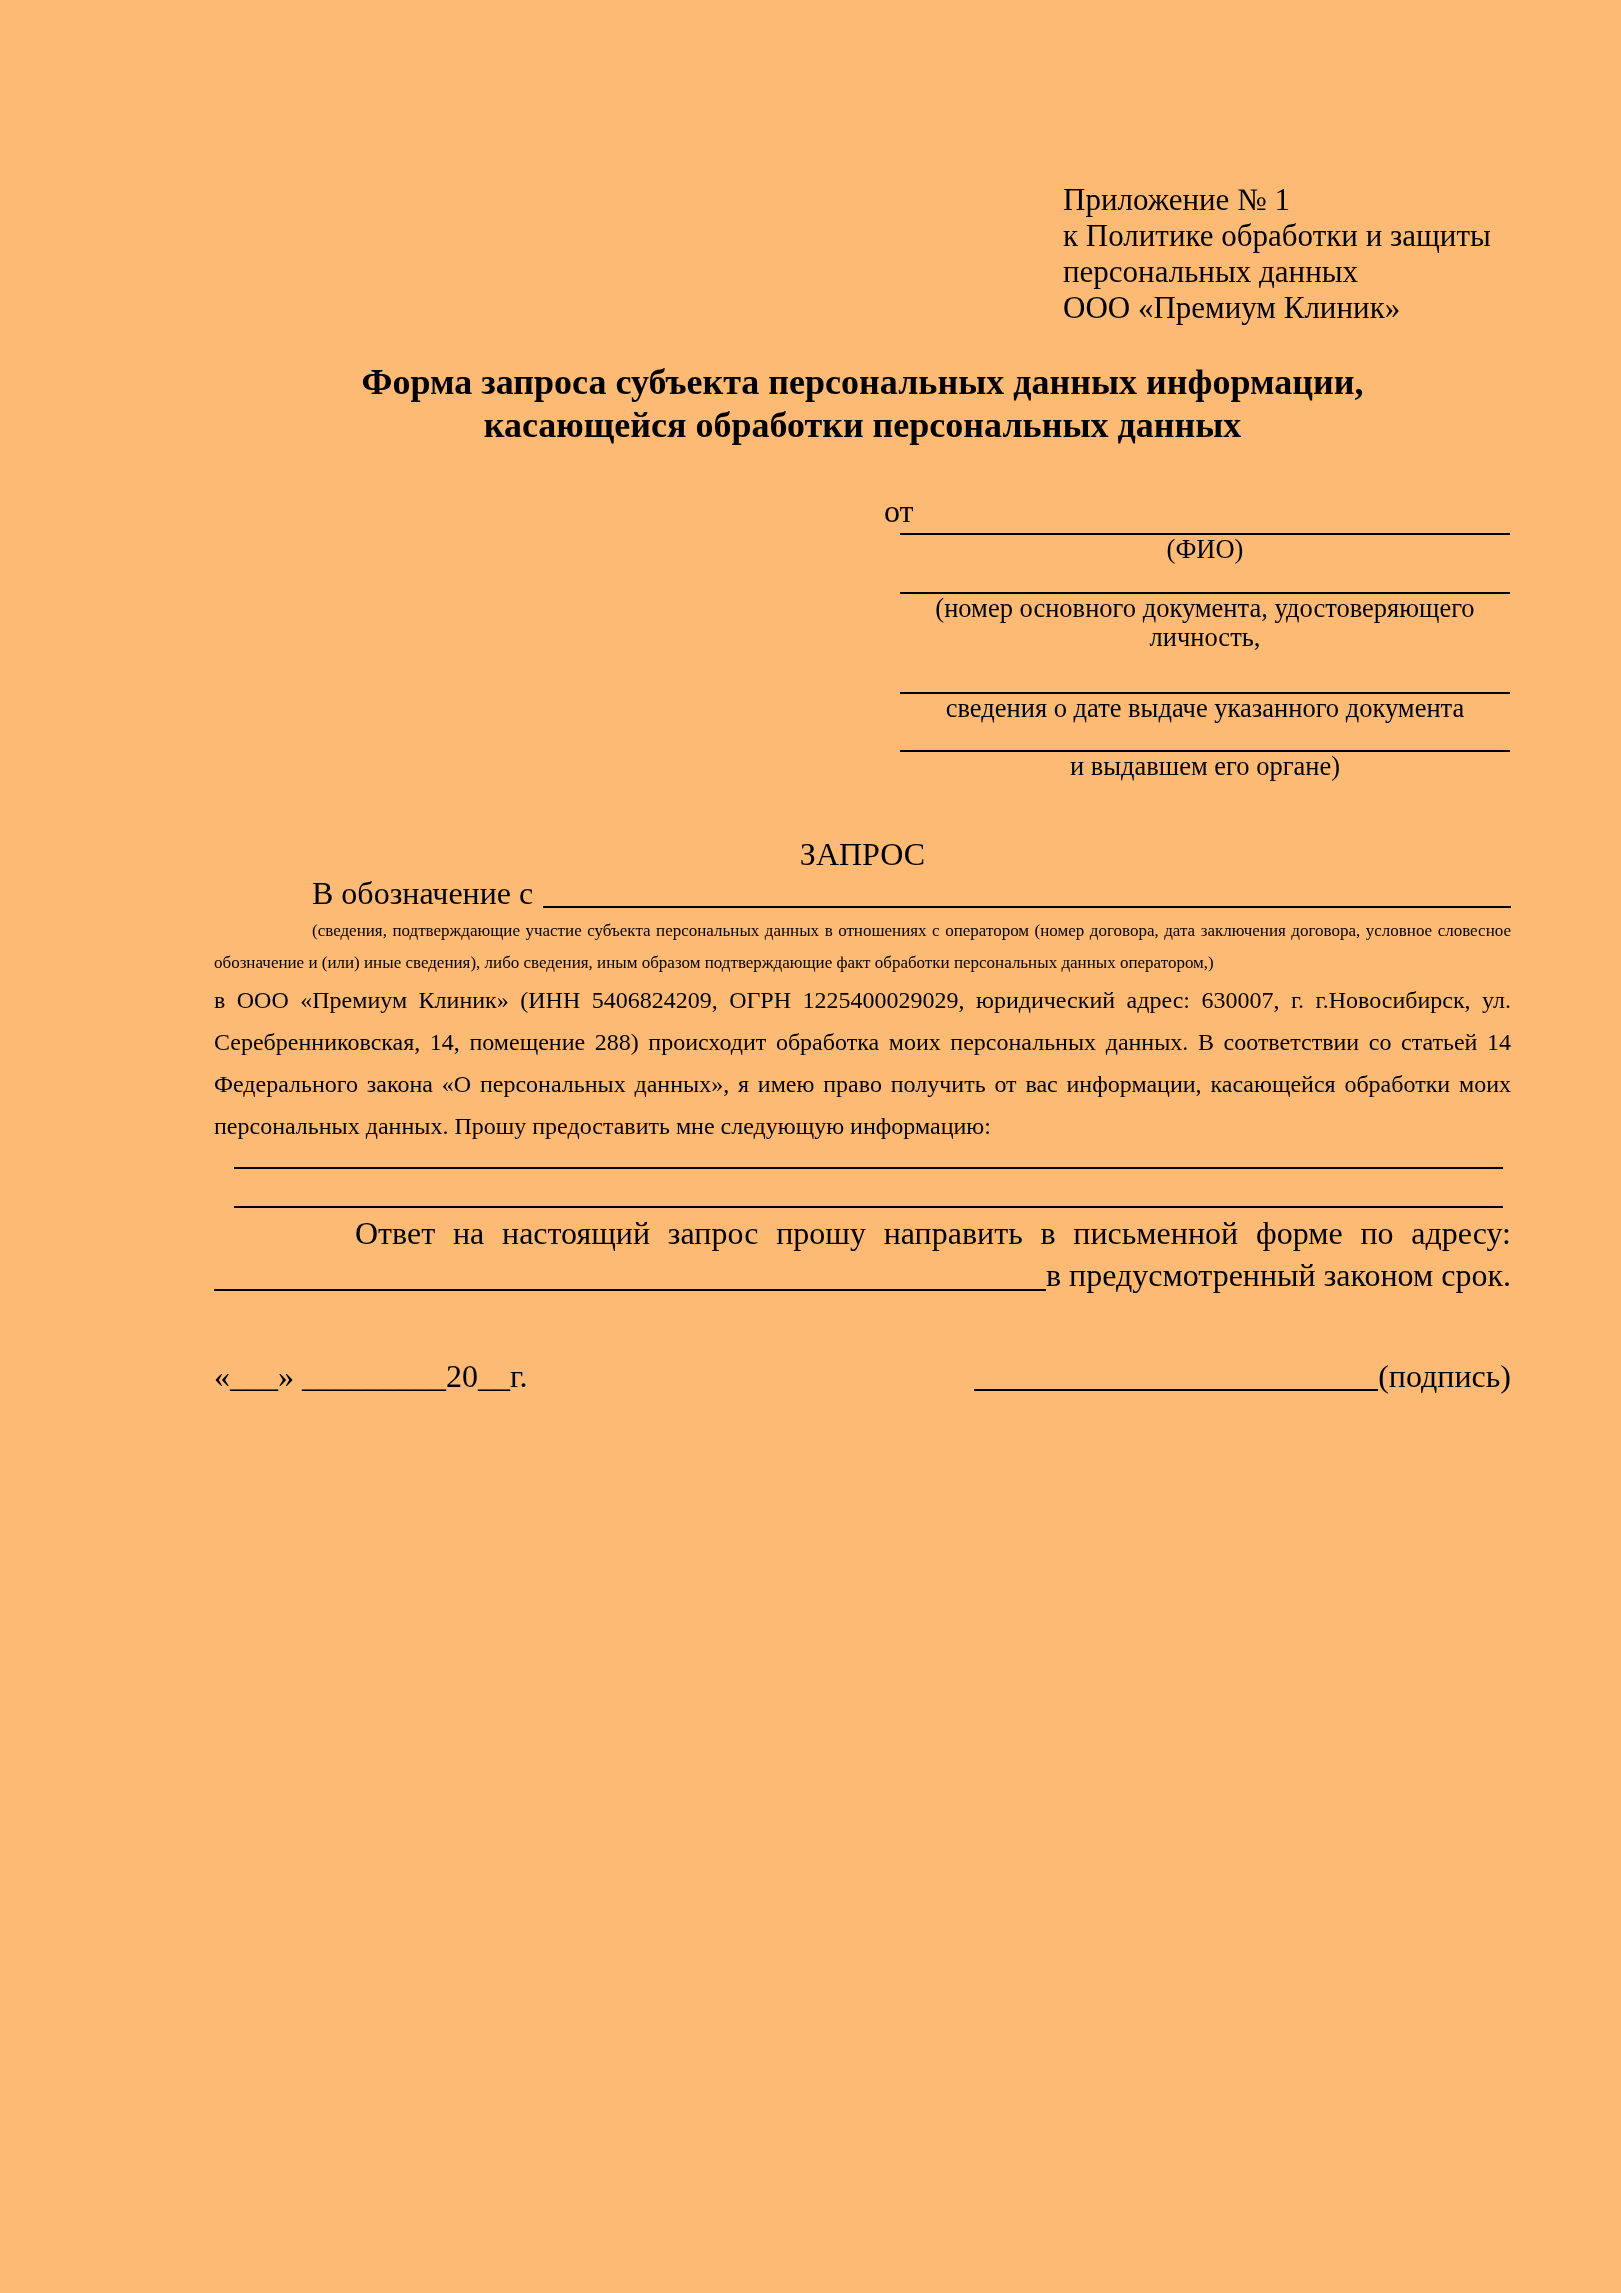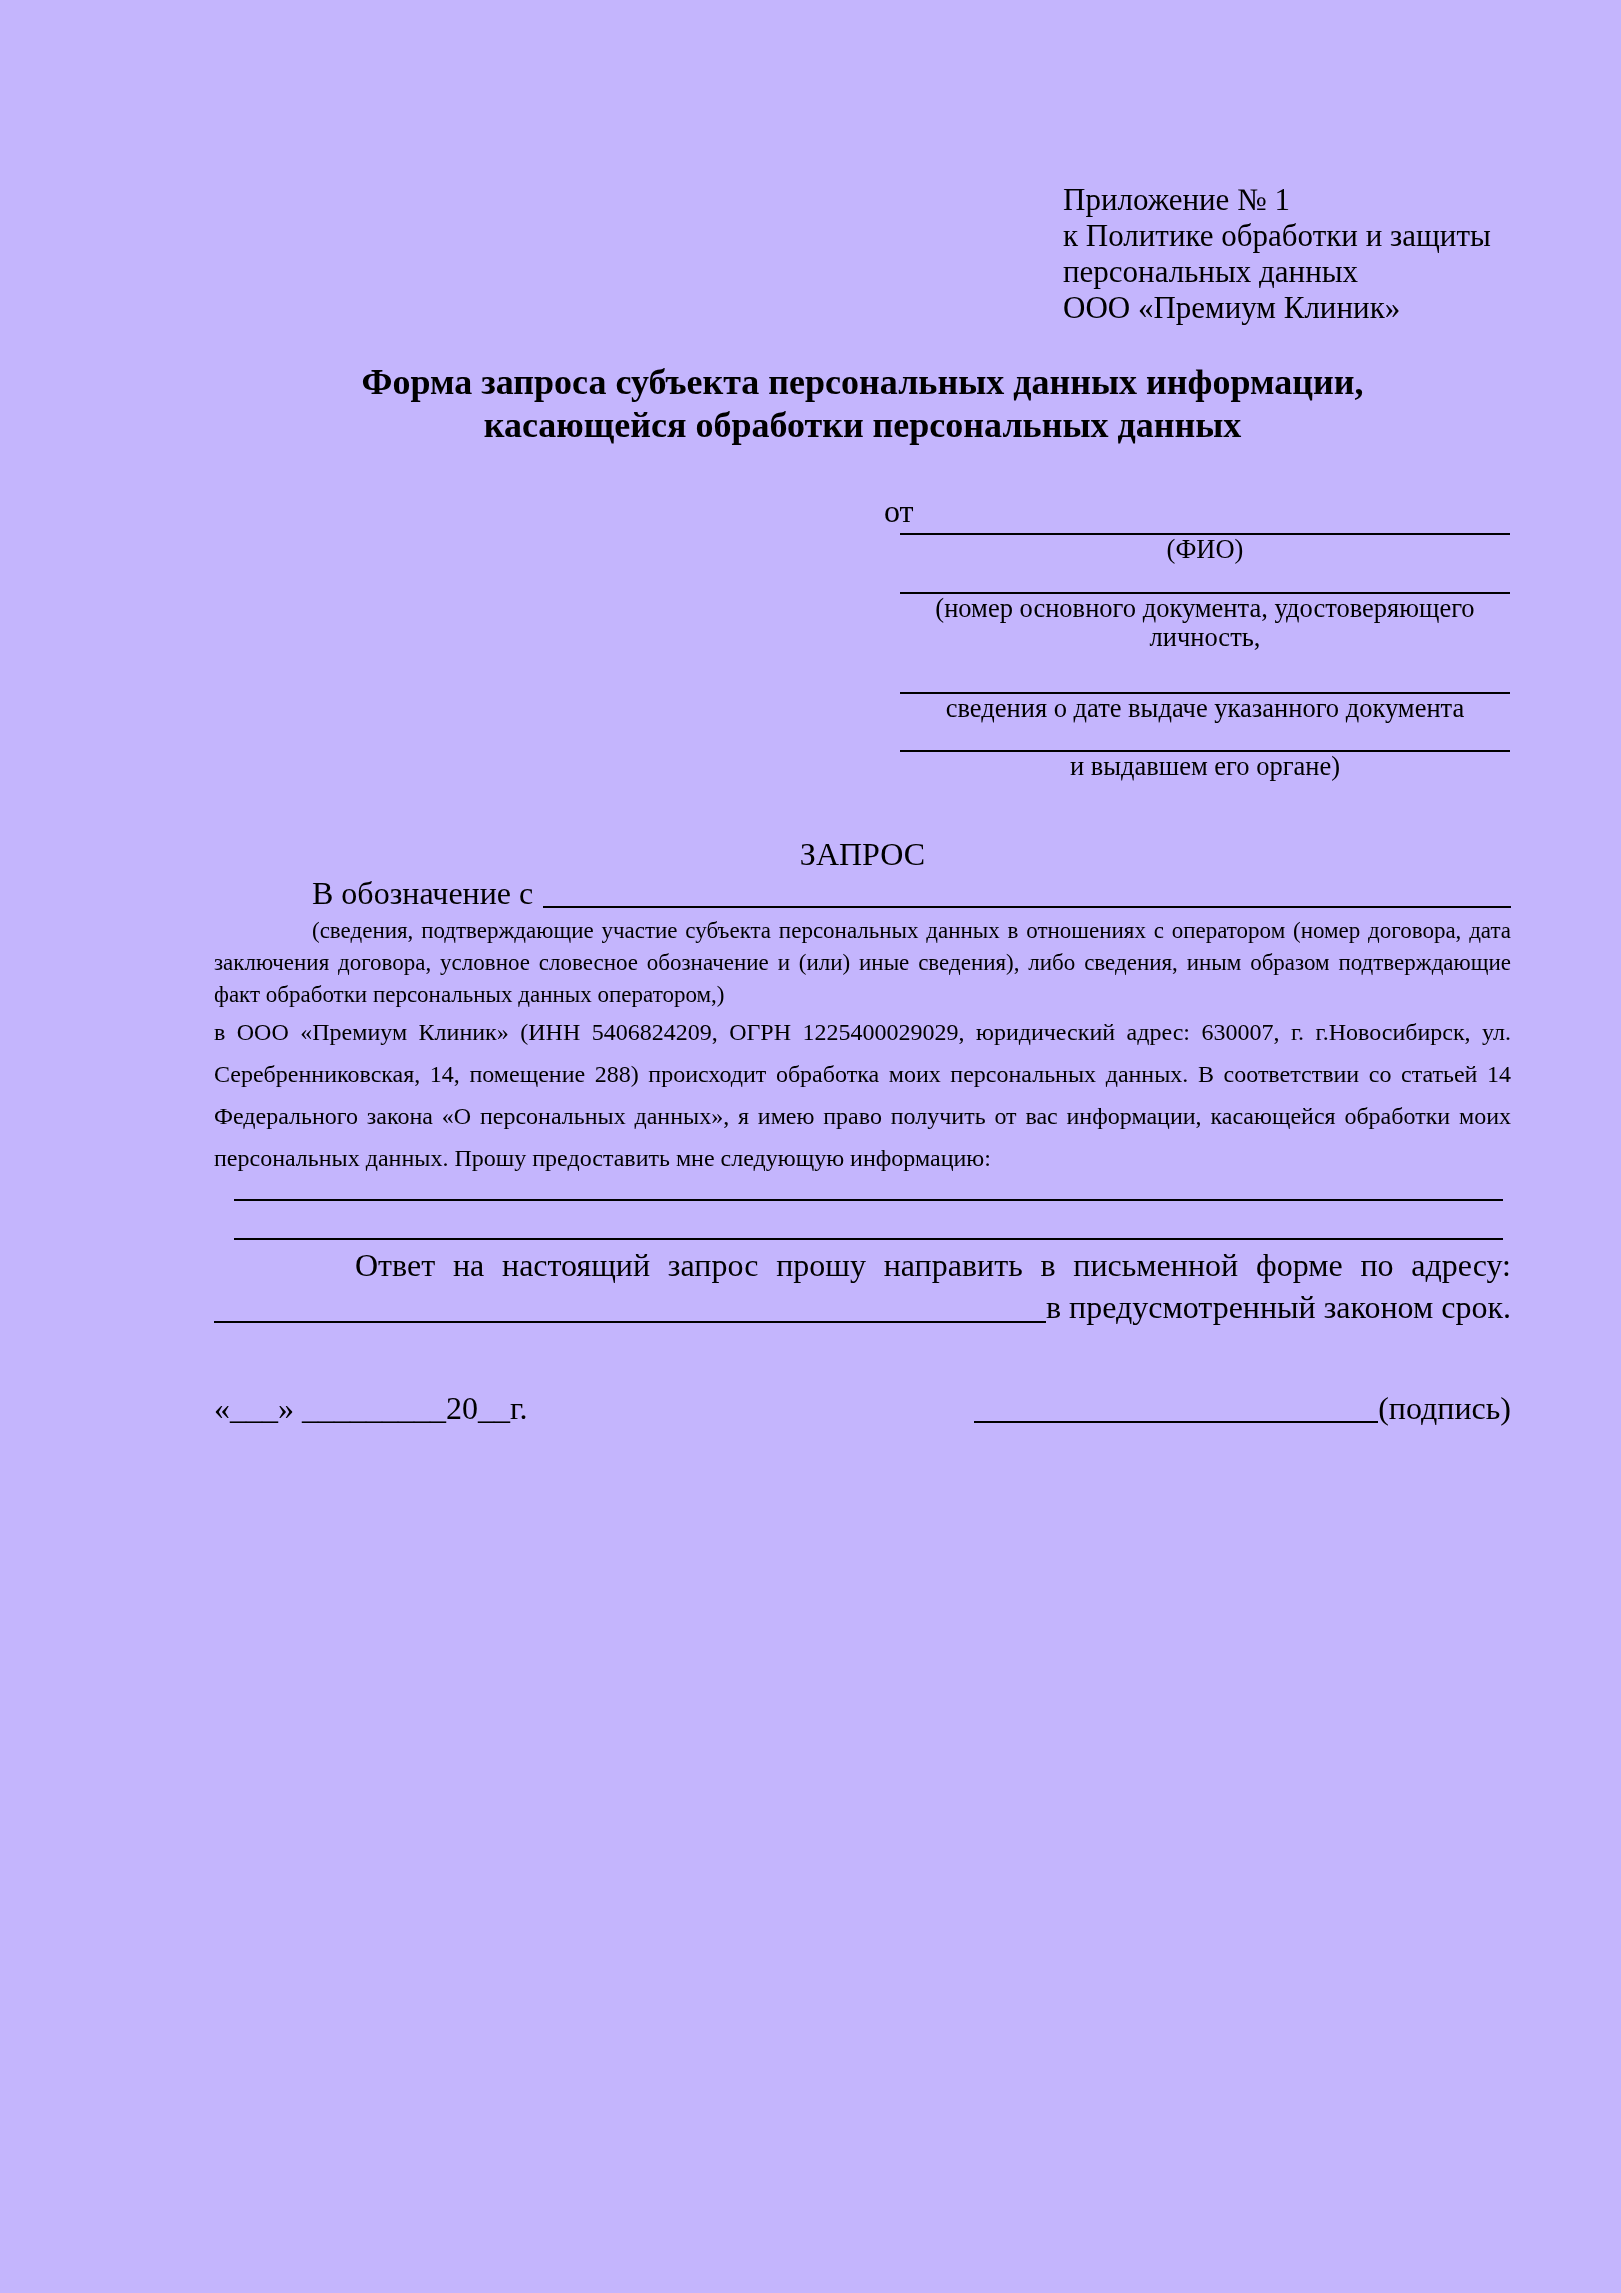--- a/index.html
+++ b/index.html
@@ -2,21 +2,21 @@
 <html><head>
 <meta charset="utf-8">
 <style>
   * { margin: 0; padding: 0; box-sizing: border-box; }
   html, body { background: #e8e8e8; }
   .page {
     position: relative;
     width: 1621px;
     height: 2294px;
     margin: 0 auto;
-    background: #c4b5fd;
+    background: #fdba74;
     color: #000000;
     font-family: "Liberation Serif", "DejaVu Serif", serif;
     overflow: hidden;
   }
   .content {
     padding-left: 214px;
     padding-right: 110px; 
   }
 
   
@@ -78,21 +78,21 @@
   }
   .fill-rule {
     flex: 1 1 auto;
     border-bottom: 2.9px solid #000;
     margin-bottom: 4.9px;
     align-self: stretch;
   }
 
   .basis-note {
     margin-top: 2px;
-    font-size: 23px;
+    font-size: 17px;
     line-height: 32px;
     text-align: justify;
     text-indent: 98px;
   }
 
   .body-par {
     font-size: 24px;
     line-height: 42px;
     text-align: justify;
   }

